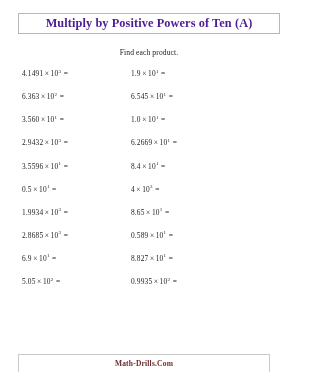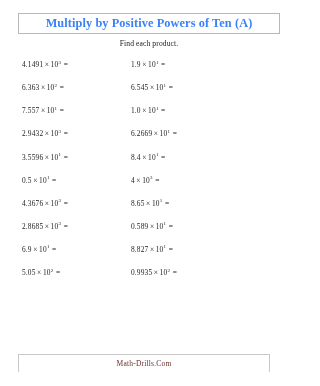--- a/index.html
+++ b/index.html
@@ -31,27 +31,27 @@
     border: 1px solid #b8b8b8;
     text-align: center;
     padding: 2px 0 3px 0;
     background: #ffffff;
   }
   .title-text {
     font-size: 12.3px;
     font-weight: bold;
     letter-spacing: 0.1px;
     line-height: 1.15;
-    color: #3b82f6;
+    color: #4c1d95;
     white-space: nowrap;
   }
   .subtitle {
     text-align: center;
     font-size: 7.6px;
-    margin-top: 5px;
+    margin-top: 14px;
     color: #1a1a1a;
     letter-spacing: 0.1px;
   }
 
   
   .problems {
     margin: 12px 0 0 0;
     flex: 1 1 auto;
     display: flex;
     flex-direction: column;
@@ -95,20 +95,21 @@
 
   
   .footer-box {
     margin: 0 28px 0 18px;
     border: 1px solid #c9c9c9;
     border-bottom: none;
     height: 17px;
     display: flex;
     align-items: center;
     justify-content: center;
+    font-weight: bold;
   }
   .footer-text {
     font-size: 7.5px;
     color: #6d2b2b;
     letter-spacing: 0.2px;
   }
   .footer-spacer {
     height: 14px;
   }
 </style>
@@ -125,37 +126,37 @@
   <div class="problems">
       <div class="prow">
         <div class="cell cell-left"><span class="expr"><span>4.1491</span><span class="times">×</span><span>10</span><sup>3</sup><span class="eq">=</span></span></div>
         <div class="cell cell-right"><span class="expr"><span>1.9</span><span class="times">×</span><span>10</span><sup>1</sup><span class="eq">=</span></span></div>
       </div>
       <div class="prow">
         <div class="cell cell-left"><span class="expr"><span>6.363</span><span class="times">×</span><span>10</span><sup>2</sup><span class="eq">=</span></span></div>
         <div class="cell cell-right"><span class="expr"><span>6.545</span><span class="times">×</span><span>10</span><sup>1</sup><span class="eq">=</span></span></div>
       </div>
       <div class="prow">
-        <div class="cell cell-left"><span class="expr"><span>7.557</span><span class="times">×</span><span>10</span><sup>1</sup><span class="eq">=</span></span></div>
+        <div class="cell cell-left"><span class="expr"><span>3.560</span><span class="times">×</span><span>10</span><sup>1</sup><span class="eq">=</span></span></div>
         <div class="cell cell-right"><span class="expr"><span>1.0</span><span class="times">×</span><span>10</span><sup>1</sup><span class="eq">=</span></span></div>
       </div>
       <div class="prow">
         <div class="cell cell-left"><span class="expr"><span>2.9432</span><span class="times">×</span><span>10</span><sup>3</sup><span class="eq">=</span></span></div>
         <div class="cell cell-right"><span class="expr"><span>6.2669</span><span class="times">×</span><span>10</span><sup>1</sup><span class="eq">=</span></span></div>
       </div>
       <div class="prow">
         <div class="cell cell-left"><span class="expr"><span>3.5596</span><span class="times">×</span><span>10</span><sup>1</sup><span class="eq">=</span></span></div>
         <div class="cell cell-right"><span class="expr"><span>8.4</span><span class="times">×</span><span>10</span><sup>1</sup><span class="eq">=</span></span></div>
       </div>
       <div class="prow">
         <div class="cell cell-left"><span class="expr"><span>0.5</span><span class="times">×</span><span>10</span><sup>1</sup><span class="eq">=</span></span></div>
         <div class="cell cell-right"><span class="expr"><span>4</span><span class="times">×</span><span>10</span><sup>3</sup><span class="eq">=</span></span></div>
       </div>
       <div class="prow">
-        <div class="cell cell-left"><span class="expr"><span>4.3676</span><span class="times">×</span><span>10</span><sup>3</sup><span class="eq">=</span></span></div>
+        <div class="cell cell-left"><span class="expr"><span>1.9934</span><span class="times">×</span><span>10</span><sup>3</sup><span class="eq">=</span></span></div>
         <div class="cell cell-right"><span class="expr"><span>8.65</span><span class="times">×</span><span>10</span><sup>1</sup><span class="eq">=</span></span></div>
       </div>
       <div class="prow">
         <div class="cell cell-left"><span class="expr"><span>2.8685</span><span class="times">×</span><span>10</span><sup>3</sup><span class="eq">=</span></span></div>
         <div class="cell cell-right"><span class="expr"><span>0.589</span><span class="times">×</span><span>10</span><sup>1</sup><span class="eq">=</span></span></div>
       </div>
       <div class="prow">
         <div class="cell cell-left"><span class="expr"><span>6.9</span><span class="times">×</span><span>10</span><sup>1</sup><span class="eq">=</span></span></div>
         <div class="cell cell-right"><span class="expr"><span>8.827</span><span class="times">×</span><span>10</span><sup>1</sup><span class="eq">=</span></span></div>
       </div>

